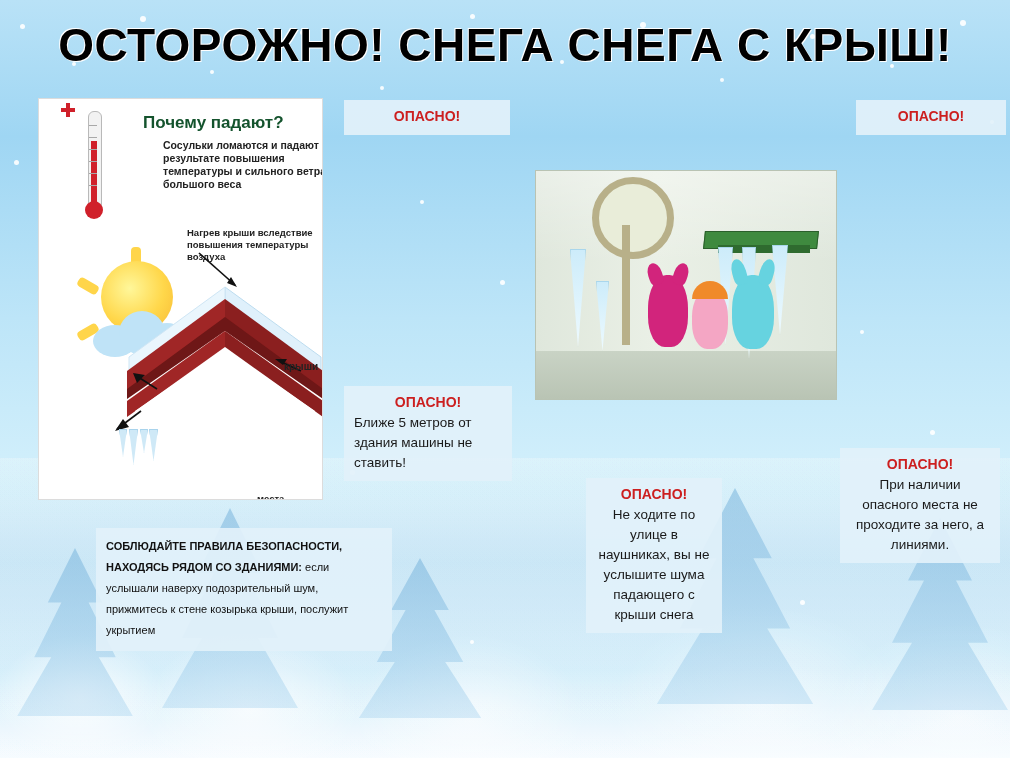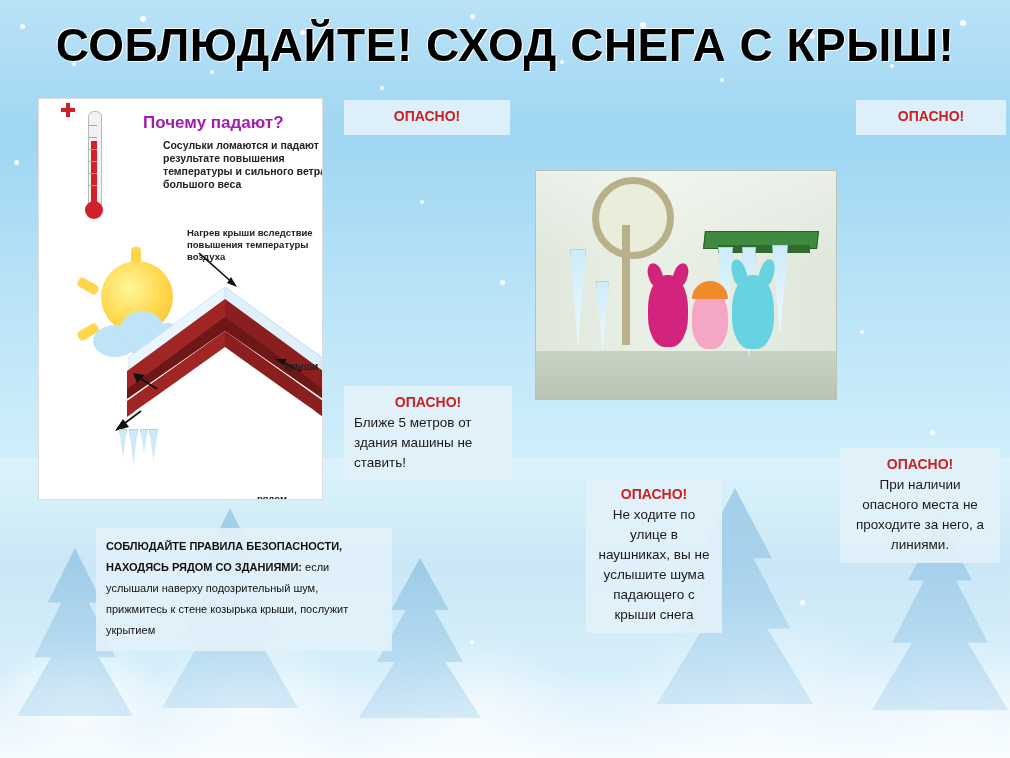--- a/index.html
+++ b/index.html
@@ -70,21 +70,21 @@
     background: #ffffff;
     border: 1px solid #dcdcdc;
     overflow: hidden;
   }
   .ig-title {
     position: absolute;
     left: 104px;
     top: 14px;
     font-size: 17px;
     font-weight: bold;
-    color: #a21caf;
+    color: #14532d;
   }
   .ig-body {
     position: absolute;
     left: 104px;
     top: 40px;
     width: 170px;
     font-size: 10.5px;
     line-height: 13px;
     color: #222;
     font-weight: bold;
@@ -326,21 +326,21 @@
   <div class="snowflake" style="left:14px;  top:160px; width:5px;  height:5px;"></div>
   <div class="snowflake" style="left:420px; top:200px; width:4px;  height:4px;"></div>
   <div class="snowflake" style="left:500px; top:280px; width:5px;  height:5px;"></div>
   <div class="snowflake" style="left:860px; top:330px; width:4px;  height:4px;"></div>
   <div class="snowflake" style="left:930px; top:430px; width:5px;  height:5px;"></div>
   <div class="snowflake" style="left:60px;  top:430px; width:4px;  height:4px;"></div>
   <div class="snowflake" style="left:350px; top:470px; width:5px;  height:5px;"></div>
   <div class="snowflake" style="left:470px; top:640px; width:4px;  height:4px;"></div>
   <div class="snowflake" style="left:800px; top:600px; width:5px;  height:5px;"></div>
 
-  <div class="title">СОБЛЮДАЙТЕ! СХОД СНЕГА С КРЫШ!</div>
+  <div class="title">ОСТОРОЖНО! СНЕГА СНЕГА С КРЫШ!</div>
 
   <div class="infographic">
     <div class="thermo">
       <div class="tube"></div>
       <div class="merc"></div>
       <div class="bulb"></div>
       <div class="tick" style="top:14px;"></div>
       <div class="tick" style="top:26px;"></div>
       <div class="tick" style="top:38px;"></div>
       <div class="tick" style="top:50px;"></div>
@@ -383,21 +383,21 @@
       <polygon points="198,188 188,184 192,178" fill="#111"></polygon>
       <line x1="262" y1="272" x2="240" y2="262" stroke="#111" stroke-width="1.6"></line>
       <polygon points="236,260 248,260 244,266" fill="#111"></polygon>
       <line x1="96" y1="276" x2="118" y2="290" stroke="#111" stroke-width="1.6"></line>
       <polygon points="94,274 106,276 98,284" fill="#111"></polygon>
       <line x1="78" y1="330" x2="102" y2="312" stroke="#111" stroke-width="1.6"></line>
       <polygon points="76,332 84,320 90,328" fill="#111"></polygon>
     </svg>
 
     <div class="lbl-sneg">крыши</div>
-    <div class="lbl-voda">рядом</div>
+    <div class="lbl-voda">места</div>
 
     <div class="icicle" style="left:80px; top:330px; width:6px; height:26px; clip-path:polygon(0 0,100% 0,50% 100%);"></div>
     <div class="icicle" style="left:90px; top:330px; width:7px; height:34px; clip-path:polygon(0 0,100% 0,50% 100%);"></div>
     <div class="icicle" style="left:101px; top:330px; width:6px; height:22px; clip-path:polygon(0 0,100% 0,50% 100%);"></div>
     <div class="icicle" style="left:110px; top:330px; width:7px; height:30px; clip-path:polygon(0 0,100% 0,50% 100%);"></div>
   </div>
 
   <div class="photo">
     <div class="wall"></div>
     <div class="wheel"></div>

